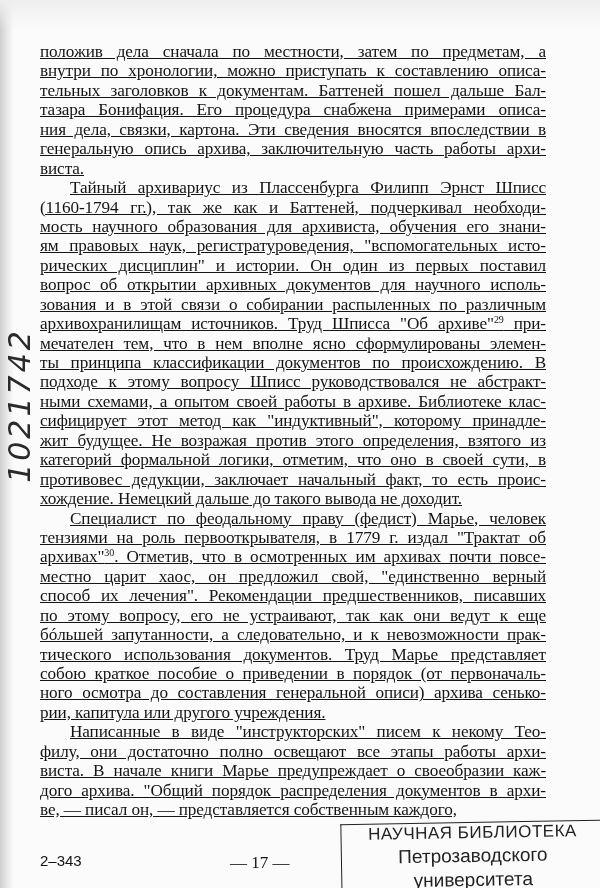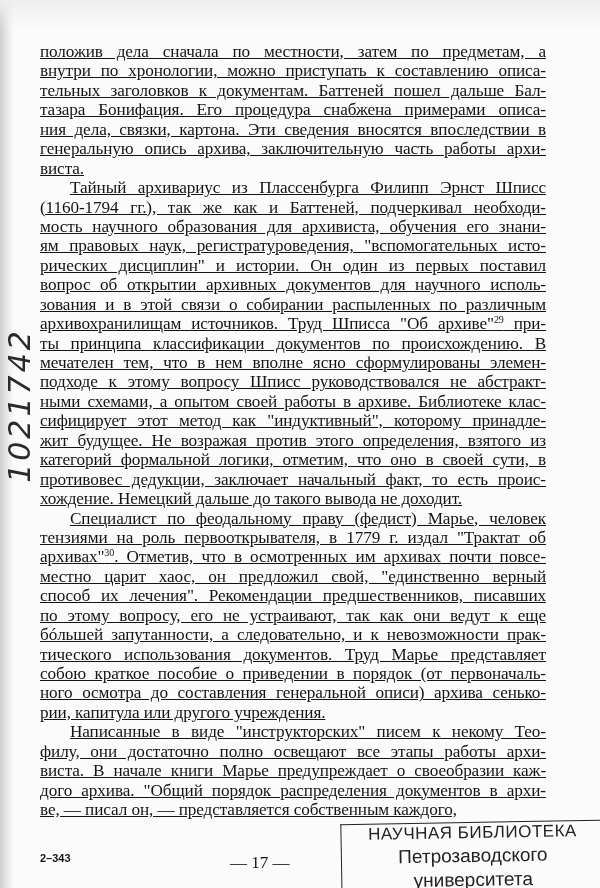--- a/index.html
+++ b/index.html
@@ -33,21 +33,21 @@
     position: absolute; left: 2px; top: 300px; width: 34px; height: 210px;
     display: flex; align-items: center; justify-content: center;
   }
   .margin-note span {
     display: inline-block; transform: rotate(-90deg); white-space: nowrap;
     font-family: "DejaVu Sans", sans-serif; font-size: 30px; font-style: italic;
     color: #2a2a2a; letter-spacing: 3px; font-weight: 300;
   }
   .footer-sig {
     position: absolute; left: 40px; top: 852px;
-    font-family: "Liberation Sans", sans-serif; font-weight: bold; font-size: 11px;
+    font-family: "Liberation Sans", sans-serif; font-weight: normal; font-size: 15px;
   }
   .footer-page {
     position: absolute; left: 230px; top: 853px; font-size: 17px;
   }
   .stamp {
     position: absolute; left: 341px; top: 822px; width: 262px; height: 80px;
     border-left: 1.5px solid #222; border-top: 1.5px solid #222;
     font-family: "Liberation Sans", sans-serif; color: #222;
     transform: rotate(-1deg);
   }
@@ -71,22 +71,22 @@
     <div class="line"><span>генеральную опись архива, заключительную часть работы архи-</span></div>
     <div class="line last"><span>виста.</span></div>
     <div class="line indent"><span>Тайный архивариус из Плассенбурга Филипп Эрнст Шписс</span></div>
     <div class="line"><span>(1160-1794 гг.), так же как и Баттеней, подчеркивал необходи-</span></div>
     <div class="line"><span>мость научного образования для архивиста, обучения его знани-</span></div>
     <div class="line"><span>ям правовых наук, регистратуроведения, "вспомогательных исто-</span></div>
     <div class="line"><span>рических дисциплин" и истории. Он один из первых поставил</span></div>
     <div class="line"><span>вопрос об открытии архивных документов для научного исполь-</span></div>
     <div class="line"><span>зования и в этой связи о собирании распыленных по различным</span></div>
     <div class="line"><span>архивохранилищам источников. Труд Шписса "Об архиве"</span><sup>29</sup><span> при-</span></div>
+    <div class="line"><span>мечателен тем, что в нем вполне ясно сформулированы элемен-</span></div>
     <div class="line"><span>ты принципа классификации документов по происхождению. В</span></div>
-    <div class="line"><span>мечателен тем, что в нем вполне ясно сформулированы элемен-</span></div>
     <div class="line"><span>подходе к этому вопросу Шписс руководствовался не абстракт-</span></div>
     <div class="line"><span>ными схемами, а опытом своей работы в архиве. Библиотеке клас-</span></div>
     <div class="line"><span>сифицирует этот метод как "индуктивный", которому принадле-</span></div>
     <div class="line"><span>жит будущее. Не возражая против этого определения, взятого из</span></div>
     <div class="line"><span>категорий формальной логики, отметим, что оно в своей сути, в</span></div>
     <div class="line"><span>противовес дедукции, заключает начальный факт, то есть проис-</span></div>
     <div class="line last"><span>хождение. Немецкий дальше до такого вывода не доходит.</span></div>
     <div class="line indent"><span>Специалист по феодальному праву (федист) Марье, человек</span></div>
     <div class="line"><span>тензиями на роль первооткрывателя, в 1779 г. издал "Трактат об</span></div>
     <div class="line"><span>архивах"</span><sup>30</sup><span>. Отметив, что в осмотренных им архивах почти повсе-</span></div>

